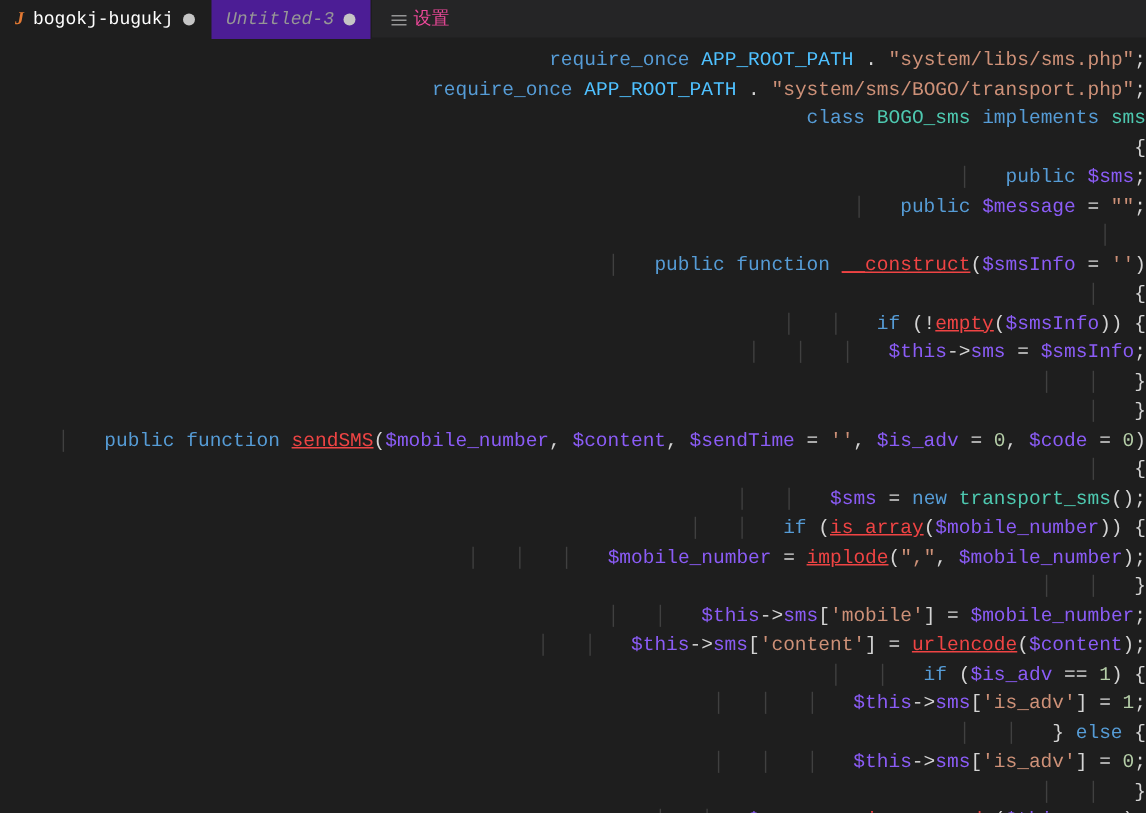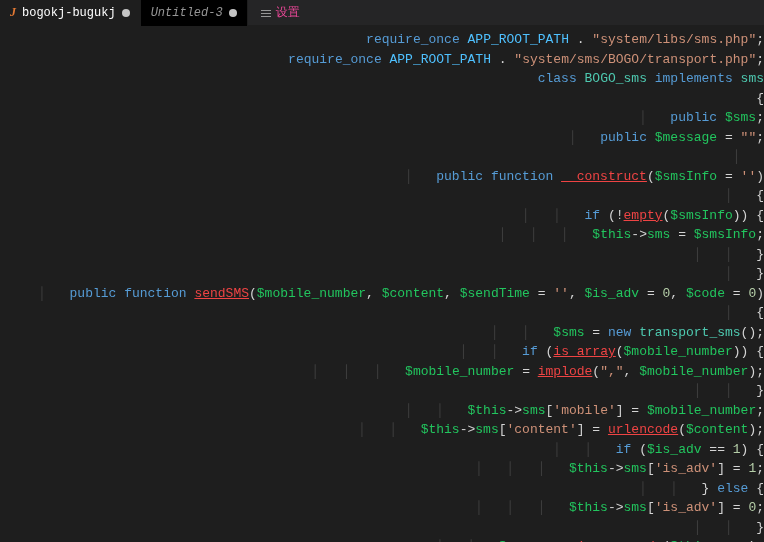--- a/index.html
+++ b/index.html
@@ -20,21 +20,21 @@
     border-bottom: 1px solid #1e1e1e;
   }
   .tab {
     height: 26px;
     padding: 0 10px;
     display: flex;
     align-items: center;
     gap: 6px;
     font-size: 12px;
     color: #969696;
-    background: #000000;
+    background: #4c1d95;
     border-right: 1px solid #1e1e1e;
   }
   .tab.active { background: #1e1e1e; color: #fff; }
   .tab-icon { color: #e37933; font-weight: bold; font-style: italic; font-family: serif; }
   .tab-dot { width: 8px; height: 8px; border-radius: 50%; background: #c5c5c5; }
   .tab.secondary { color: #969696; font-style: italic; }
   .menu-btn {
     margin-left: 6px;
     display: flex;
     align-items: center;
@@ -47,21 +47,21 @@
   .editor {
     padding: 4px 0 0 12px;
     line-height: 19.5px;
     white-space: pre;
   }
   .line { display: block; text-align: right; }
   
   .kw { color: #569cd6; }
   .cls { color: #4ec9b0; }
   .fn { color: #ef4444; text-decoration: underline; }
-  .var { color: #22c55e; }
+  .var { color: #8b5cf6; }
   .str { color: #ce9178; }
   .num { color: #b5cea8; }
   .punc { color: #d4d4d4; }
   .const { color: #4fc1ff; }
   .brace { color: #d4d4d4; }
   .guide { color: #404040; }
 </style>
 </head>
 <body>
 

